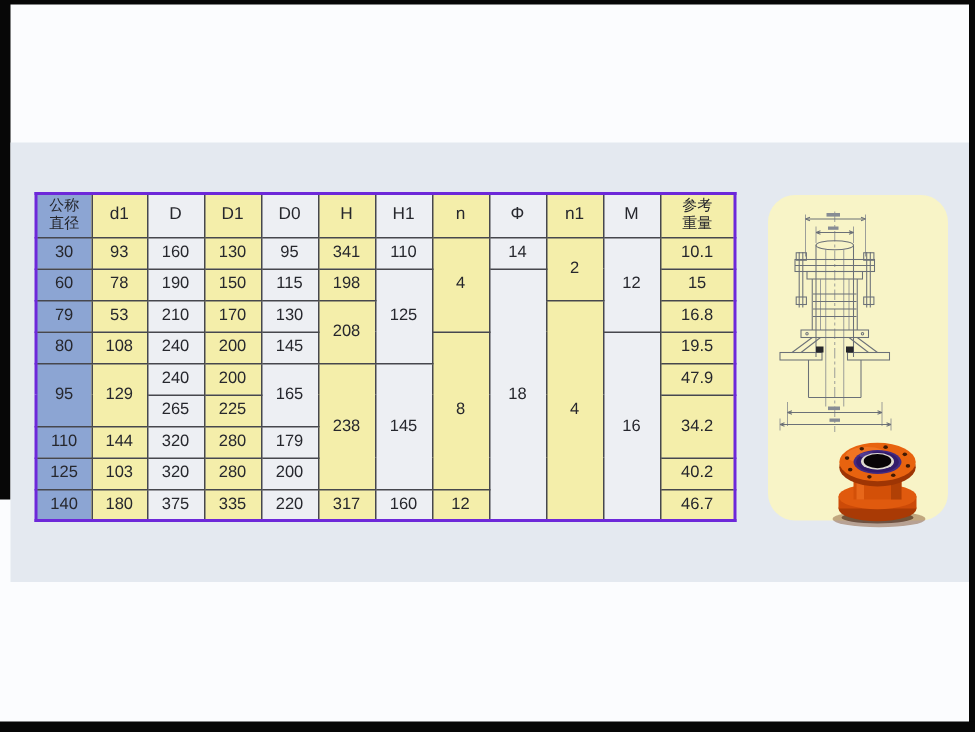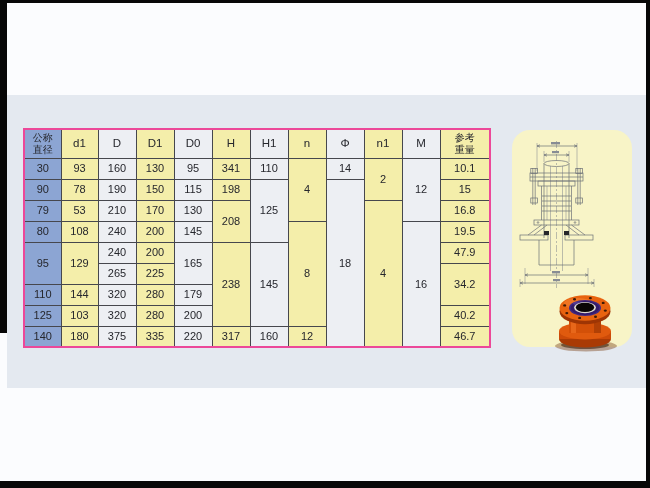--- a/index.html
+++ b/index.html
@@ -6,21 +6,21 @@
   body{width:650px;height:488px;position:relative;background:#fbfcfe;overflow:hidden;
        font-family:"Liberation Sans", sans-serif;}
   .frame{position:absolute;background:#070707;}
   .frame.top{left:0;top:0;width:650px;height:3px;}
   .frame.left{left:0;top:0;width:7px;height:333px;}
   .frame.right{right:0;top:0;width:4px;height:488px;}
   .frame.bottom{left:0;bottom:0;width:650px;height:7px;}
   .band{position:absolute;left:7px;right:4px;top:95px;height:293px;background:#e4e9f0;}
 
   table.spec{position:absolute;left:23px;top:128px;border-collapse:collapse;table-layout:fixed;
-             width:466px;border:2px solid #ec4899;background:#edeff3;}
+             width:466px;border:2px solid #6d28d9;background:#edeff3;}
   .spec td,.spec th{border:1px solid #46474d;padding:0;text-align:center;vertical-align:middle;
              font-size:11px;font-weight:normal;color:#26272d;line-height:1.1;}
   .spec thead tr{height:29px;}
   .spec tbody tr{height:21px;}
   th.cn{font-size:10px;white-space:pre-line;line-height:1.2;}
   th.lt{font-size:11.5px;}
   .blue{background:#8ca5d3;}
   .yl{background:#f4eeaa;}
   .wh{background:#edeff3;}
 
@@ -83,21 +83,21 @@
       <td class="wh">95</td>
       <td class="yl">341</td>
       <td class="wh">110</td>
       <td class="yl" rowspan="3">4</td>
       <td class="wh">14</td>
       <td class="yl" rowspan="2">2</td>
       <td class="wh" rowspan="3">12</td>
       <td class="yl">10.1</td>
     </tr>
     <tr>
-      <td class="blue">90</td>
+      <td class="blue">60</td>
       <td class="yl">78</td>
       <td class="wh">190</td>
       <td class="yl">150</td>
       <td class="wh">115</td>
       <td class="yl">198</td>
       <td class="wh" rowspan="3">125</td>
       <td class="wh" rowspan="8">18</td>
       <td class="yl">15</td>
     </tr>
     <tr>

